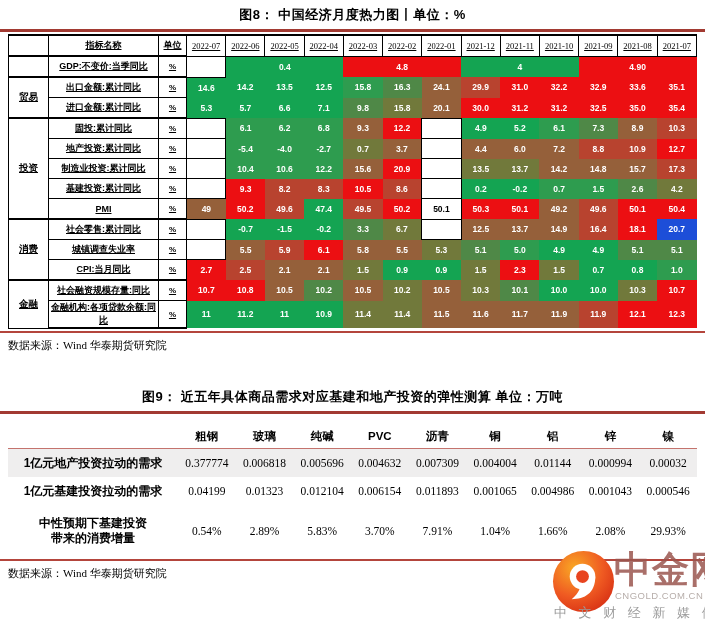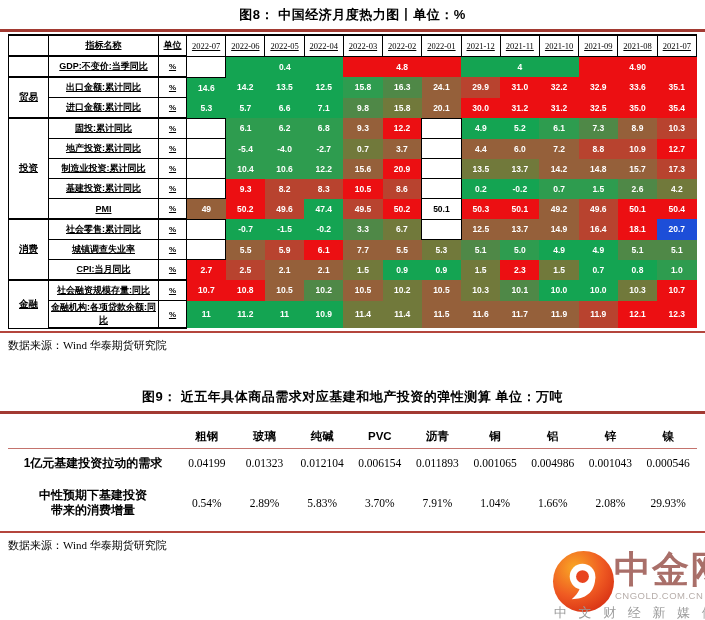--- a/index.html
+++ b/index.html
@@ -252,21 +252,21 @@
         <td class="hc" style="background:#ec0f12">18.1</td>
         <td class="hc" style="background:#1d4ed8">20.7</td>
       </tr>
       <tr>
         <td class="lab nm">城镇调查失业率</td>
         <td class="lab un">%</td>
         <td class="hc cw" style="background:#ffffff"></td>
         <td class="hc" style="background:#95603a">5.5</td>
         <td class="hc" style="background:#b8432f">5.9</td>
         <td class="hc" style="background:#ec0f12">6.1</td>
-        <td class="hc" style="background:#95603a">7.7</td>
+        <td class="hc" style="background:#95603a">5.8</td>
         <td class="hc" style="background:#95603a">5.5</td>
         <td class="hc" style="background:#71793b">5.3</td>
         <td class="hc" style="background:#4f8847">5.1</td>
         <td class="hc" style="background:#2e9c4f">5.0</td>
         <td class="hc" style="background:#14a452">4.9</td>
         <td class="hc" style="background:#14a452">4.9</td>
         <td class="hc" style="background:#4f8847">5.1</td>
         <td class="hc" style="background:#4f8847">5.1</td>
       </tr>
       <tr>
@@ -346,20 +346,32 @@
         <td class="rl"></td>
         <td>粗钢</td>
         <td>玻璃</td>
         <td>纯碱</td>
         <td>PVC</td>
         <td>沥青</td>
         <td>铜</td>
         <td>铝</td>
         <td>锌</td>
         <td>镍</td>
+      </tr>
+      <tr class="r0">
+        <td class="rl">1亿元地产投资拉动的需求</td>
+        <td class="val">0.377774</td>
+        <td class="val">0.006818</td>
+        <td class="val">0.005696</td>
+        <td class="val">0.004632</td>
+        <td class="val">0.007309</td>
+        <td class="val">0.004004</td>
+        <td class="val">0.01144</td>
+        <td class="val">0.000994</td>
+        <td class="val">0.00032</td>
       </tr>
       <tr class="r1">
         <td class="rl">1亿元基建投资拉动的需求</td>
         <td class="val">0.04199</td>
         <td class="val">0.01323</td>
         <td class="val">0.012104</td>
         <td class="val">0.006154</td>
         <td class="val">0.011893</td>
         <td class="val">0.001065</td>
         <td class="val">0.004986</td>

